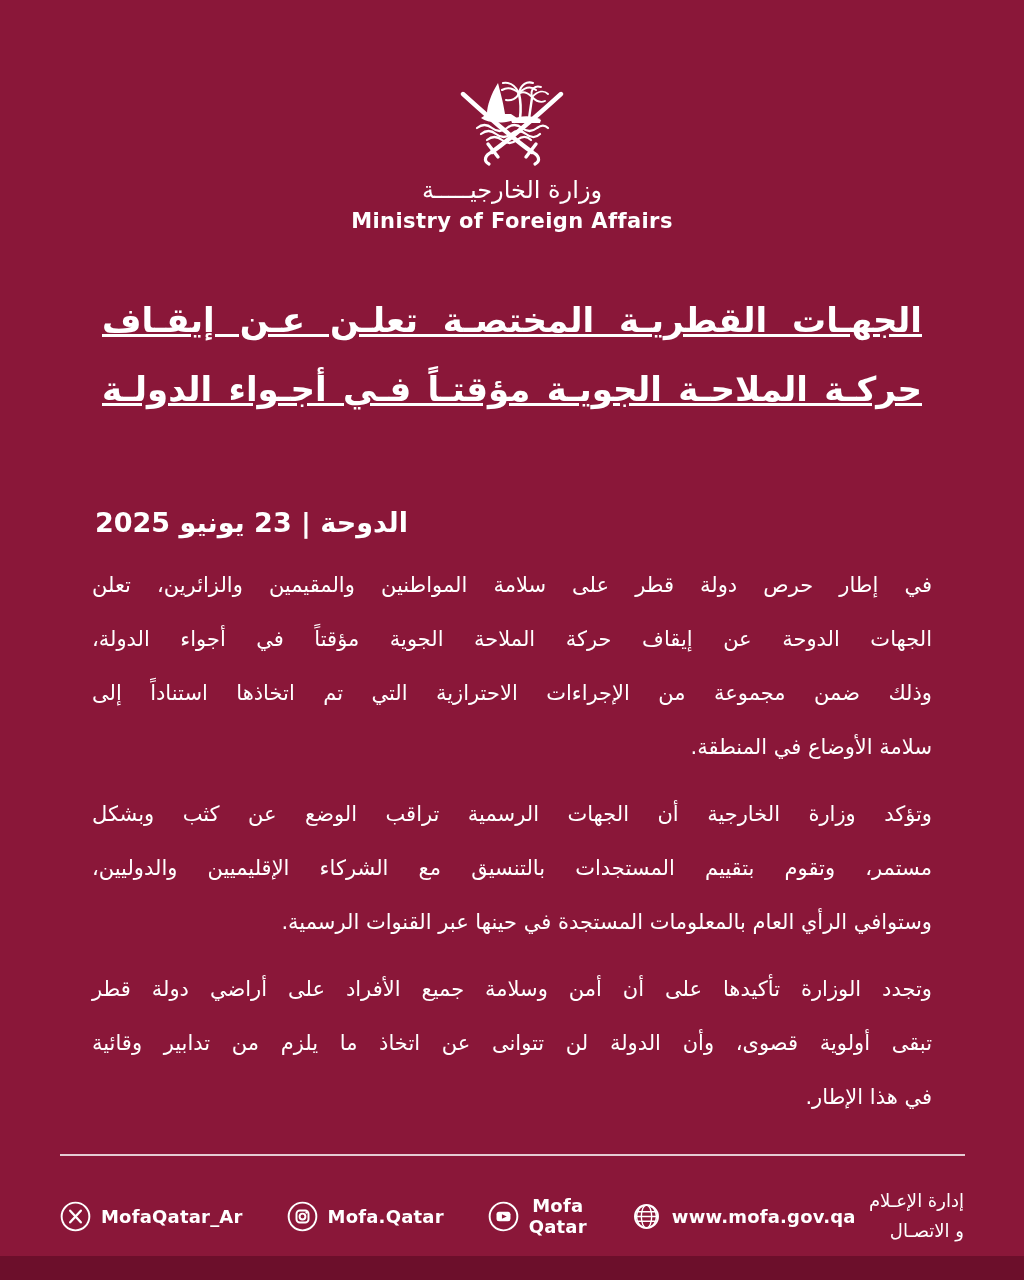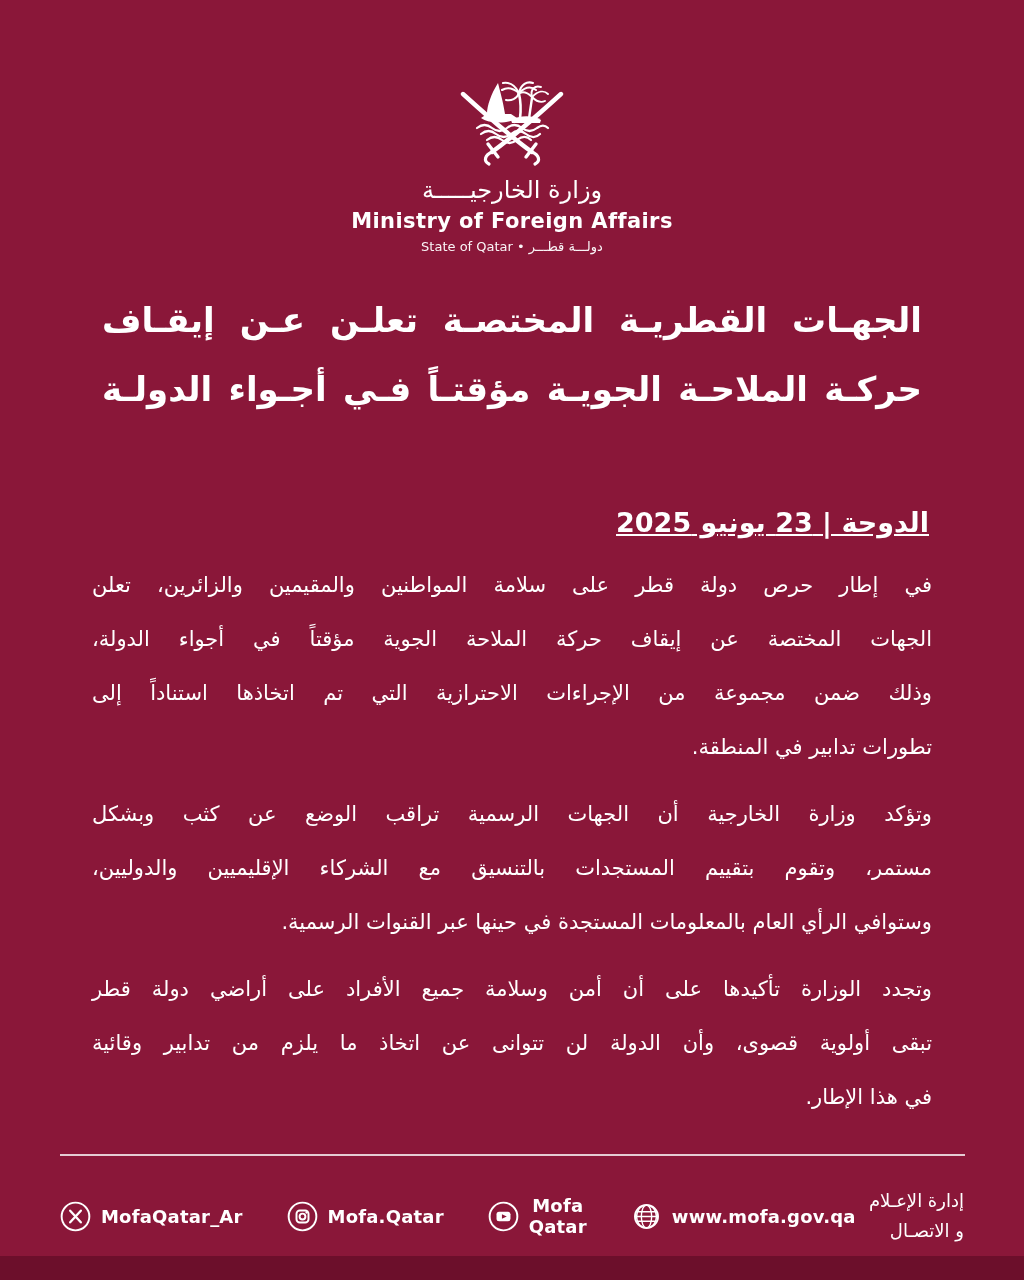--- a/index.html
+++ b/index.html
@@ -17,31 +17,31 @@
     font-family:"DejaVu Sans", sans-serif;
     overflow:hidden;
   }
   
   .logo{position:absolute;top:74px;left:0;right:0;text-align:center;}
   .emblem svg{width:156px;height:100px;display:block;margin:0 auto;}
   .ministry-ar{font-size:24px;line-height:28px;direction:rtl;margin-top:2px;}
   .ministry-en{font-size:21px;font-weight:bold;letter-spacing:.4px;margin-top:5px;}
   .state-line{font-size:13px;margin-top:6px;direction:rtl;opacity:.96;}
   
-  .headline{position:absolute;top:286px;left:102px;right:102px;direction:rtl;}
+  .headline{position:absolute;top:286px;left:102px;right:102px;direction:rtl;text-decoration:underline;}
   .hline{
     font-size:34px;font-weight:bold;line-height:69px;
     text-align:justify;text-align-last:justify;
     white-space:normal;
   }
   
   .dateline{
     position:absolute;top:504px;left:95px;right:95px;
-    direction:rtl;text-align:right;
-    font-size:27px;font-weight:bold;line-height:38px;text-decoration:underline;
+    direction:rtl;text-align:left;
+    font-size:27px;font-weight:bold;line-height:38px;
   }
   
   .body-text{position:absolute;top:558px;left:92px;right:92px;direction:rtl;}
   .para{margin:0 0 13px 0;}
   .bline{
     font-size:21px;line-height:54px;
     text-align:justify;text-align-last:justify;
   }
   .bline.last{text-align:right;text-align-last:right;}
   
@@ -101,36 +101,35 @@
           <path d="M124,20 C102,40 80,60 55,78" stroke-width="4.4"></path>
           <path d="M99,70 L89,83" stroke-width="3.4"></path>
           <path d="M51,70 L61,83" stroke-width="3.4"></path>
           <path d="M95,78 C102,81 104,87 98,90" stroke-width="3.2"></path>
           <path d="M55,78 C48,81 46,87 52,90" stroke-width="3.2"></path>
         </g>
       </svg>
     </div>
     <div class="ministry-ar">وزارة الخارجيـــــة</div>
     <div class="ministry-en">Ministry of Foreign Affairs</div>
-    <div class="state-line">دولـــة قطـــر • State of Qatar</div>
   </div>
 
   <div class="headline">
     <div class="hline">الجهـات القطريـة المختصـة تعلـن عـن إيقـاف</div>
     <div class="hline">حركـة الملاحـة الجويـة مؤقتـاً فـي أجـواء الدولـة</div>
   </div>
 
   <div class="dateline">الدوحة | 23 يونيو 2025</div>
 
   <div class="body-text">
     <div class="para">
       <div class="bline">في إطار حرص دولة قطر على سلامة المواطنين والمقيمين والزائرين، تعلن</div>
-      <div class="bline">الجهات المختصة عن إيقاف حركة الملاحة الجوية مؤقتاً في أجواء الدولة،</div>
+      <div class="bline">الجهات الدوحة عن إيقاف حركة الملاحة الجوية مؤقتاً في أجواء الدولة،</div>
       <div class="bline">وذلك ضمن مجموعة من الإجراءات الاحترازية التي تم اتخاذها استناداً إلى</div>
-      <div class="bline last">تطورات تدابير في المنطقة.</div>
+      <div class="bline last">سلامة الأوضاع في المنطقة.</div>
     </div>
     <div class="para">
       <div class="bline">وتؤكد وزارة الخارجية أن الجهات الرسمية تراقب الوضع عن كثب وبشكل</div>
       <div class="bline">مستمر، وتقوم بتقييم المستجدات بالتنسيق مع الشركاء الإقليميين والدوليين،</div>
       <div class="bline last">وستوافي الرأي العام بالمعلومات المستجدة في حينها عبر القنوات الرسمية.</div>
     </div>
     <div class="para">
       <div class="bline">وتجدد الوزارة تأكيدها على أن أمن وسلامة جميع الأفراد على أراضي دولة قطر</div>
       <div class="bline">تبقى أولوية قصوى، وأن الدولة لن تتوانى عن اتخاذ ما يلزم من تدابير وقائية</div>
       <div class="bline last">في هذا الإطار.</div>

